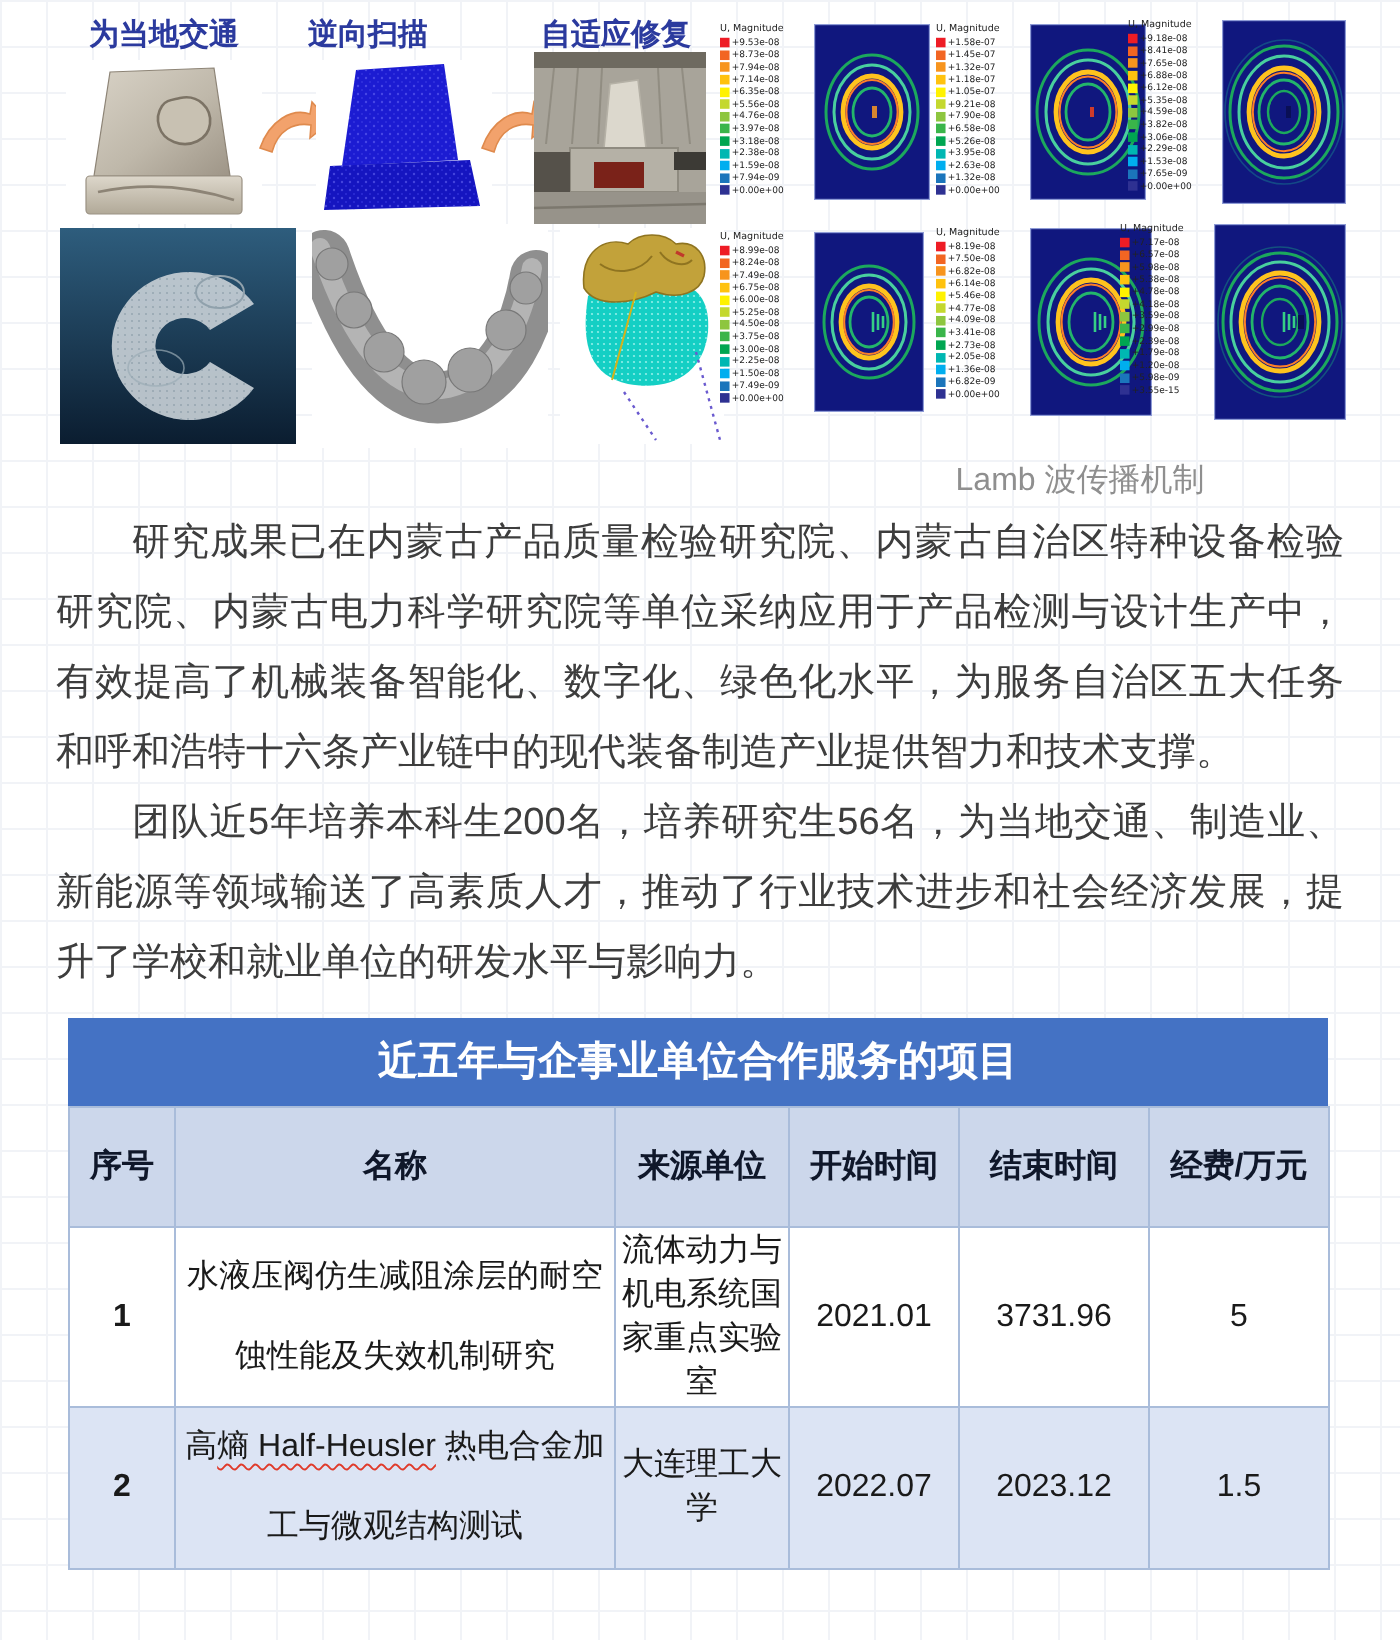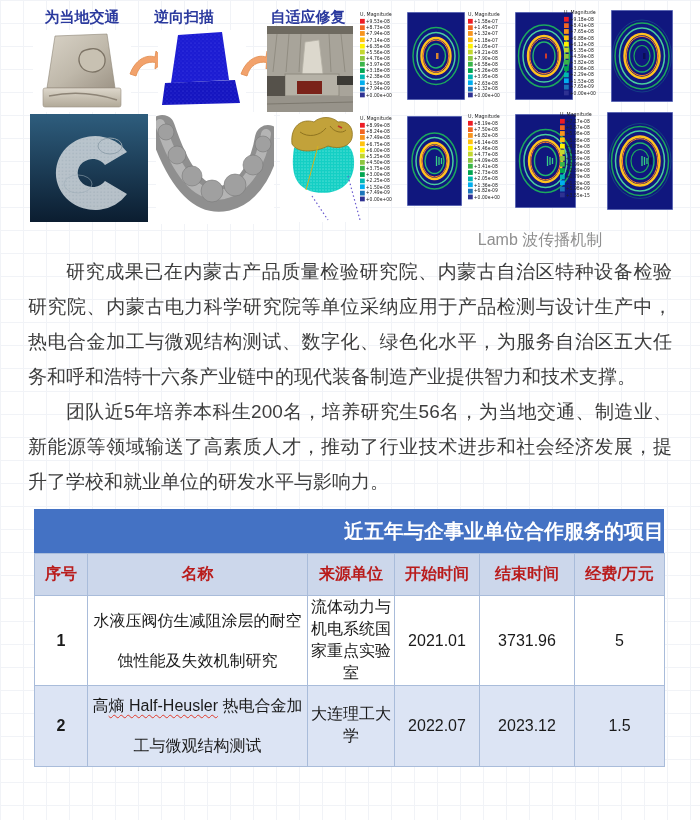--- a/index.html
+++ b/index.html
@@ -32,25 +32,25 @@
   .lrow { display:flex; align-items:center; height:11.6px; }
   .sw { width:9px; height:9px; margin-right:2px; flex:none; }
   .lv { font-size:8.5px; white-space:nowrap; color:#222; font-family:"DejaVu Sans",sans-serif; }
   .plot { flex:none; margin-left:1px; }
   
   .sec-heading { margin:28px 30px 6px; font-size:19px; font-weight:bold; color:#1f1f1f; }
   .para { margin:0 28px; font-size:19px; line-height:35px; text-align:justify; text-indent:2em; color:#3d3d3d; }
   
   .table-title {
     width:630px; margin:10px 0 0 34px; height:44px; line-height:44px;
-    background:#4472c4; color:#ffffff; font-weight:bold; font-size:20px; text-align:right;
+    background:#4472c4; color:#ffffff; font-weight:bold; font-size:20px; text-align:center;
   }
   .proj-table { border-collapse:collapse; table-layout:fixed; width:630px; margin:0 0 0 34px; }
   .proj-table th, .proj-table td { border:1px solid #a9bcda; text-align:center; vertical-align:middle; padding:0; }
-  .proj-table thead th { background:#ccd7eb; font-size:16px; font-weight:bold; color:#b91c1c; height:42px; }
+  .proj-table thead th { background:#ccd7eb; font-size:16px; font-weight:bold; color:#0f172a; height:60px; }
   .row-odd td  { background:#ffffff; height:90px; font-size:16px; color:#1a1a1a; }
   .row-even td { background:#dce4f4; height:64px; font-size:16px; color:#1a1a1a; }
   .cell-no { font-weight:bold; }
   .cell-name { font-size:15.5px; line-height:40px; padding:0 2px; }
   .cell-src { font-size:15.5px; line-height:22px; padding:0 2px;font-family:Liberation Mono, monospace; }
   .misspell {
     text-decoration-line:underline; text-decoration-style:wavy;
     text-decoration-color:#e03a2a; text-decoration-thickness:1px; text-underline-offset:3px;
   }
 </style>
@@ -710,21 +710,21 @@
           </g>
           <rect x="9" y="-3.5" width="3" height="7" fill="#0a0f55"></rect>
         </g>
         <rect x="0.3" y="0.3" width="65.4" height="97.4" fill="none" stroke="#8e9bd6" stroke-width="0.6"></rect>
       </svg>
     </div>
 
     <div class="cap" style="left:400px;top:230px;width:280px">Lamb 波传播机制</div>
   </div>
 
-  <p class="para">研究成果已在内蒙古产品质量检验研究院、内蒙古自治区特种设备检验研究院、内蒙古电力科学研究院等单位采纳应用于产品检测与设计生产中，热电合金加工与微观结构测试、数字化、绿色化水平，为服务自治区五大任务和呼和浩特十六条产业链中的现代装备制造产业提供智力和技术支撑。</p>
+  <p class="para">研究成果已在内蒙古产品质量检验研究院、内蒙古自治区特种设备检验研究院、内蒙古电力科学研究院等单位采纳应用于产品检测与设计生产中，有效提高了机械装备智能化、数字化、绿色化水平，为服务自治区五大任务和呼和浩特十六条产业链中的现代装备制造产业提供智力和技术支撑。</p>
   <p class="para">团队近5年培养本科生200名，培养研究生56名，为当地交通、制造业、新能源等领域输送了高素质人才，推动了行业技术进步和社会经济发展，提升了学校和就业单位的研发水平与影响力。</p>
 
   <div class="table-title">近五年与企事业单位合作服务的项目</div>
   <table class="proj-table">
     <colgroup>
       <col style="width:53px">
         <col style="width:220px">
         <col style="width:87px">
       <col style="width:85px">
         <col style="width:95px">

